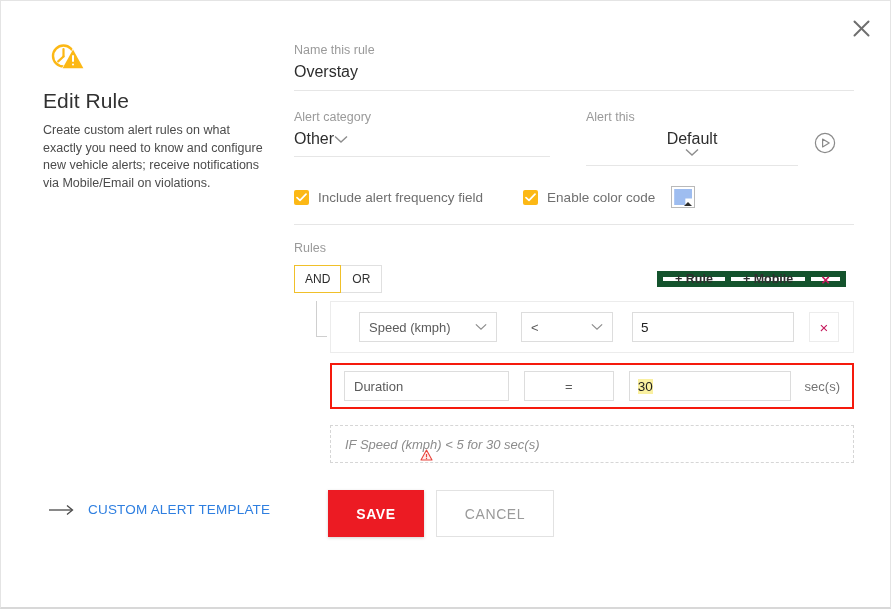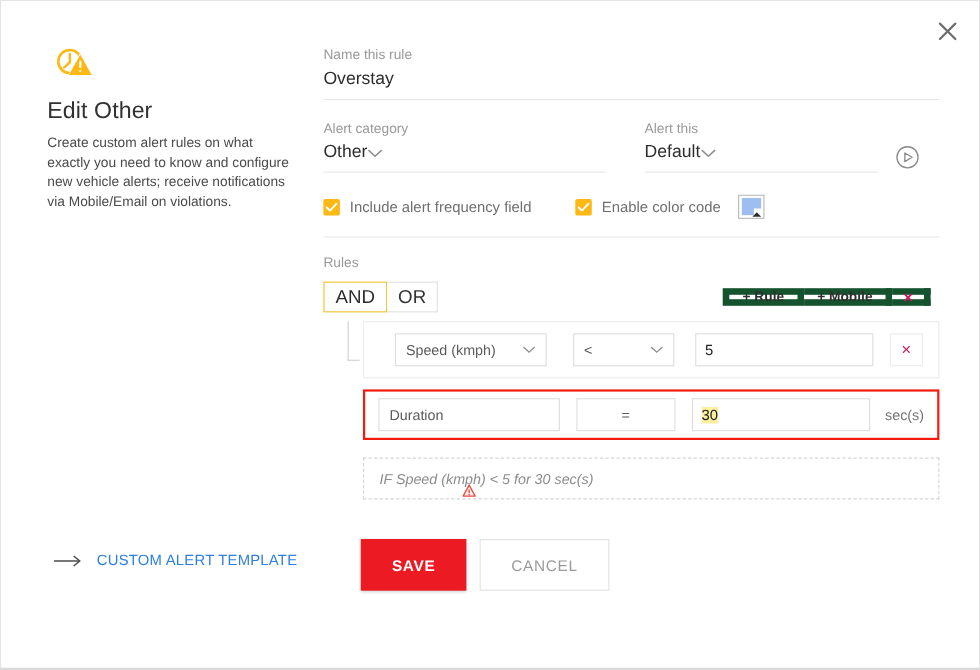--- a/index.html
+++ b/index.html
@@ -78,21 +78,21 @@
   .row2 { display: flex; gap: 0; margin-top: 19px; }
   .col-cat { width: 292px; }
   .col-snd { width: 268px; position: relative; }
   .select-line {
     display: flex; align-items: center; justify-content: flex-start;
     border-bottom: 1px solid #e6e6e6;
     padding-bottom: 8px;
     cursor: pointer;
   }
   .col-cat .select-line { width: 256px; }
-  .col-snd .select-line { width: 212px; }
+  .col-snd .select-line { width: 212px; flex-direction: column; }
   .chev { color: #8d8d8d; display: block; }
 
   .play-btn {
     position: absolute;
     right: 18px; top: 22px;
     width: 22px; height: 22px;
     cursor: pointer;
     color: #8a8a8a;
   }
 
@@ -151,21 +151,21 @@
     margin-bottom: 10px;
   }
 
   .rules-bar { display: flex; align-items: center; position: relative; height: 28px; }
   .andor { display: flex; }
   .toggle-btn {
     height: 28px;
     min-width: 41px;
     padding: 0 10px;
     display: flex; align-items: center; justify-content: center;
-    font-size: 17px;
+    font-size: 12px;
     color: #333;
     background: #fff;
     border: 1px solid #e0e0e0;
     cursor: pointer;
   }
   .toggle-btn.active {
     border: 1px solid #f0c02a;
     color: #2b2b2b;
   }
   .toggle-btn + .toggle-btn { border-left: none; }
@@ -332,21 +332,21 @@
       <svg width="44" height="34" viewBox="0 0 44 34" aria-hidden="true">
         <path d="M20.5 4.5 A10.5 10.5 0 1 0 20.5 25.5 A10.5 10.5 0 0 0 20.5 4.5 Z" fill="none" stroke="#fcb815" stroke-width="2.4"></path>
         <line x1="20.5" y1="8" x2="20.5" y2="15.5" stroke="#fcb815" stroke-width="2.2" stroke-linecap="round"></line>
         <line x1="20.5" y1="15.5" x2="15.2" y2="20.4" stroke="#fcb815" stroke-width="2.2" stroke-linecap="round"></line>
         <path d="M30 7 L41.5 28 L18.5 28 Z" fill="#ffffff"></path>
         <path d="M30 8.5 L40.4 27.2 L19.6 27.2 Z" fill="#fcb815"></path>
         <rect x="29" y="14" width="2" height="7" fill="#ffffff" rx="1"></rect>
         <rect x="29" y="22.6" width="2" height="2" fill="#ffffff" rx="1"></rect>
       </svg>
     </div>
-    <h1 class="panel-title">Edit Other</h1>
+    <h1 class="panel-title">Edit Rule</h1>
     <p class="panel-desc">Create custom alert rules on what exactly you need to know and configure new vehicle alerts; receive notifications via Mobile/Email on violations.</p>
   </div>
 
   <div class="form">
 
     <div class="underline-field">
       <span class="field-label">Name this rule</span>
       <div class="field-value">Overstay</div>
     </div>
 

